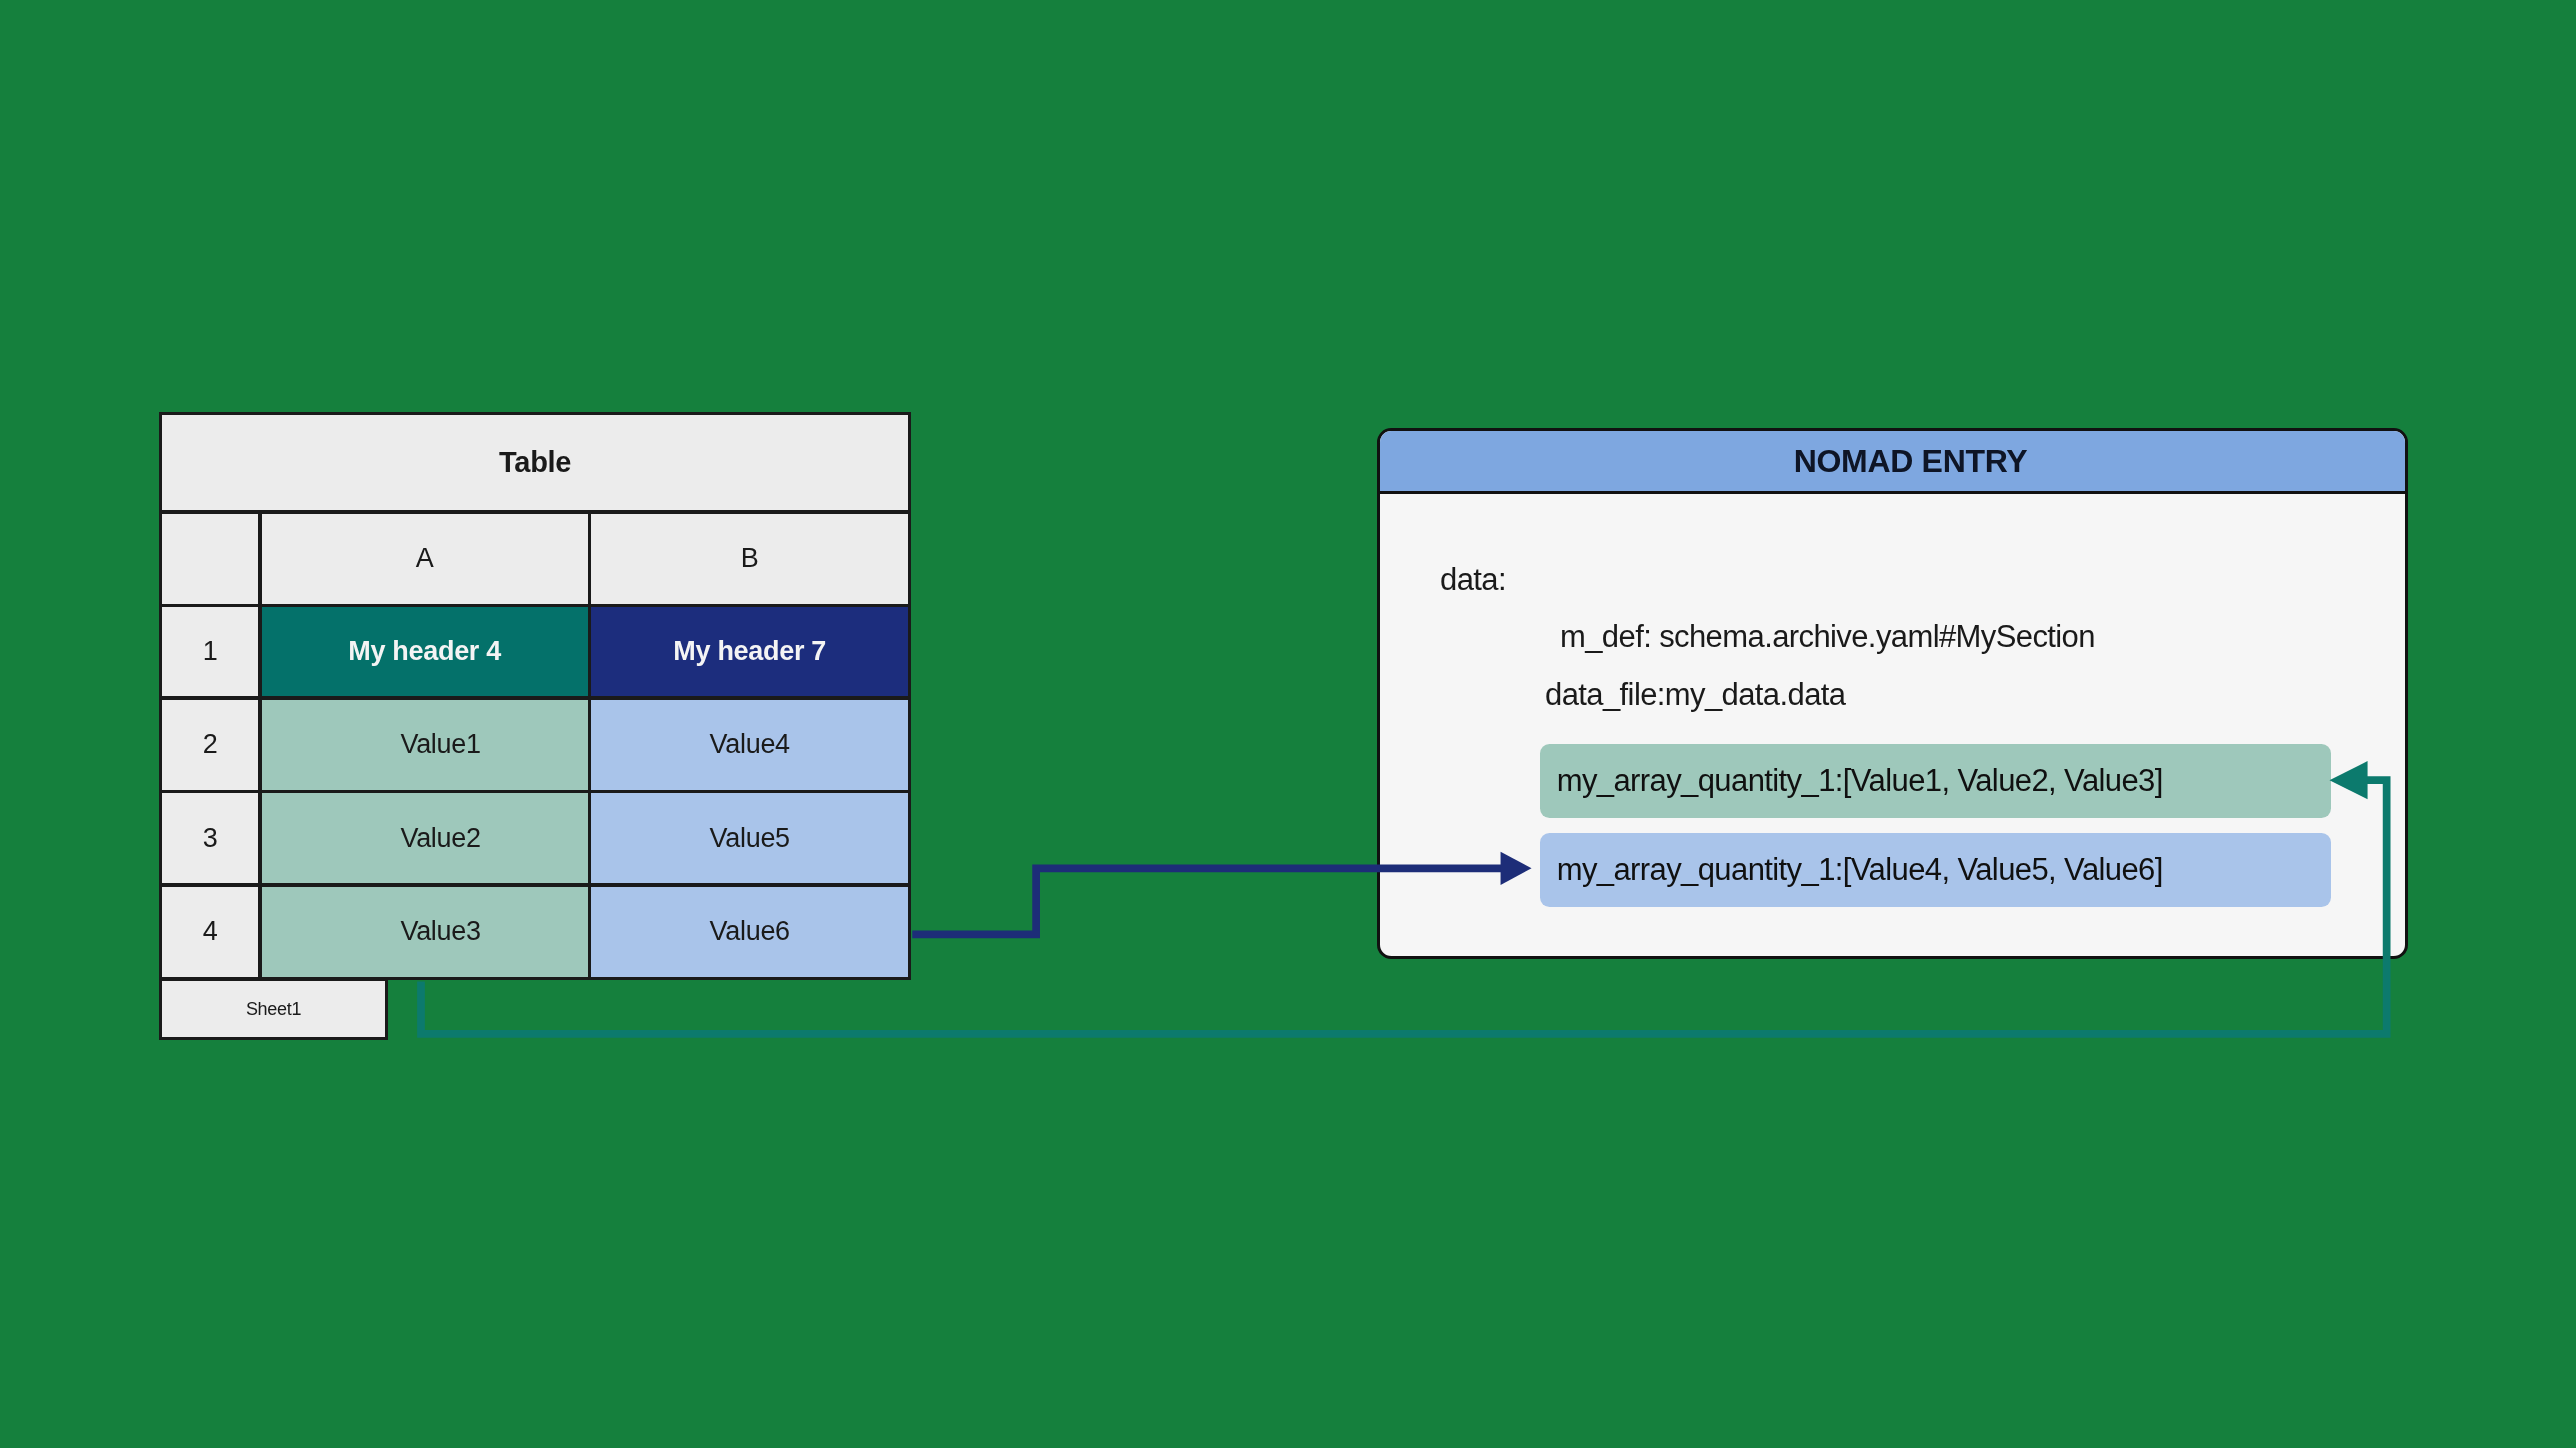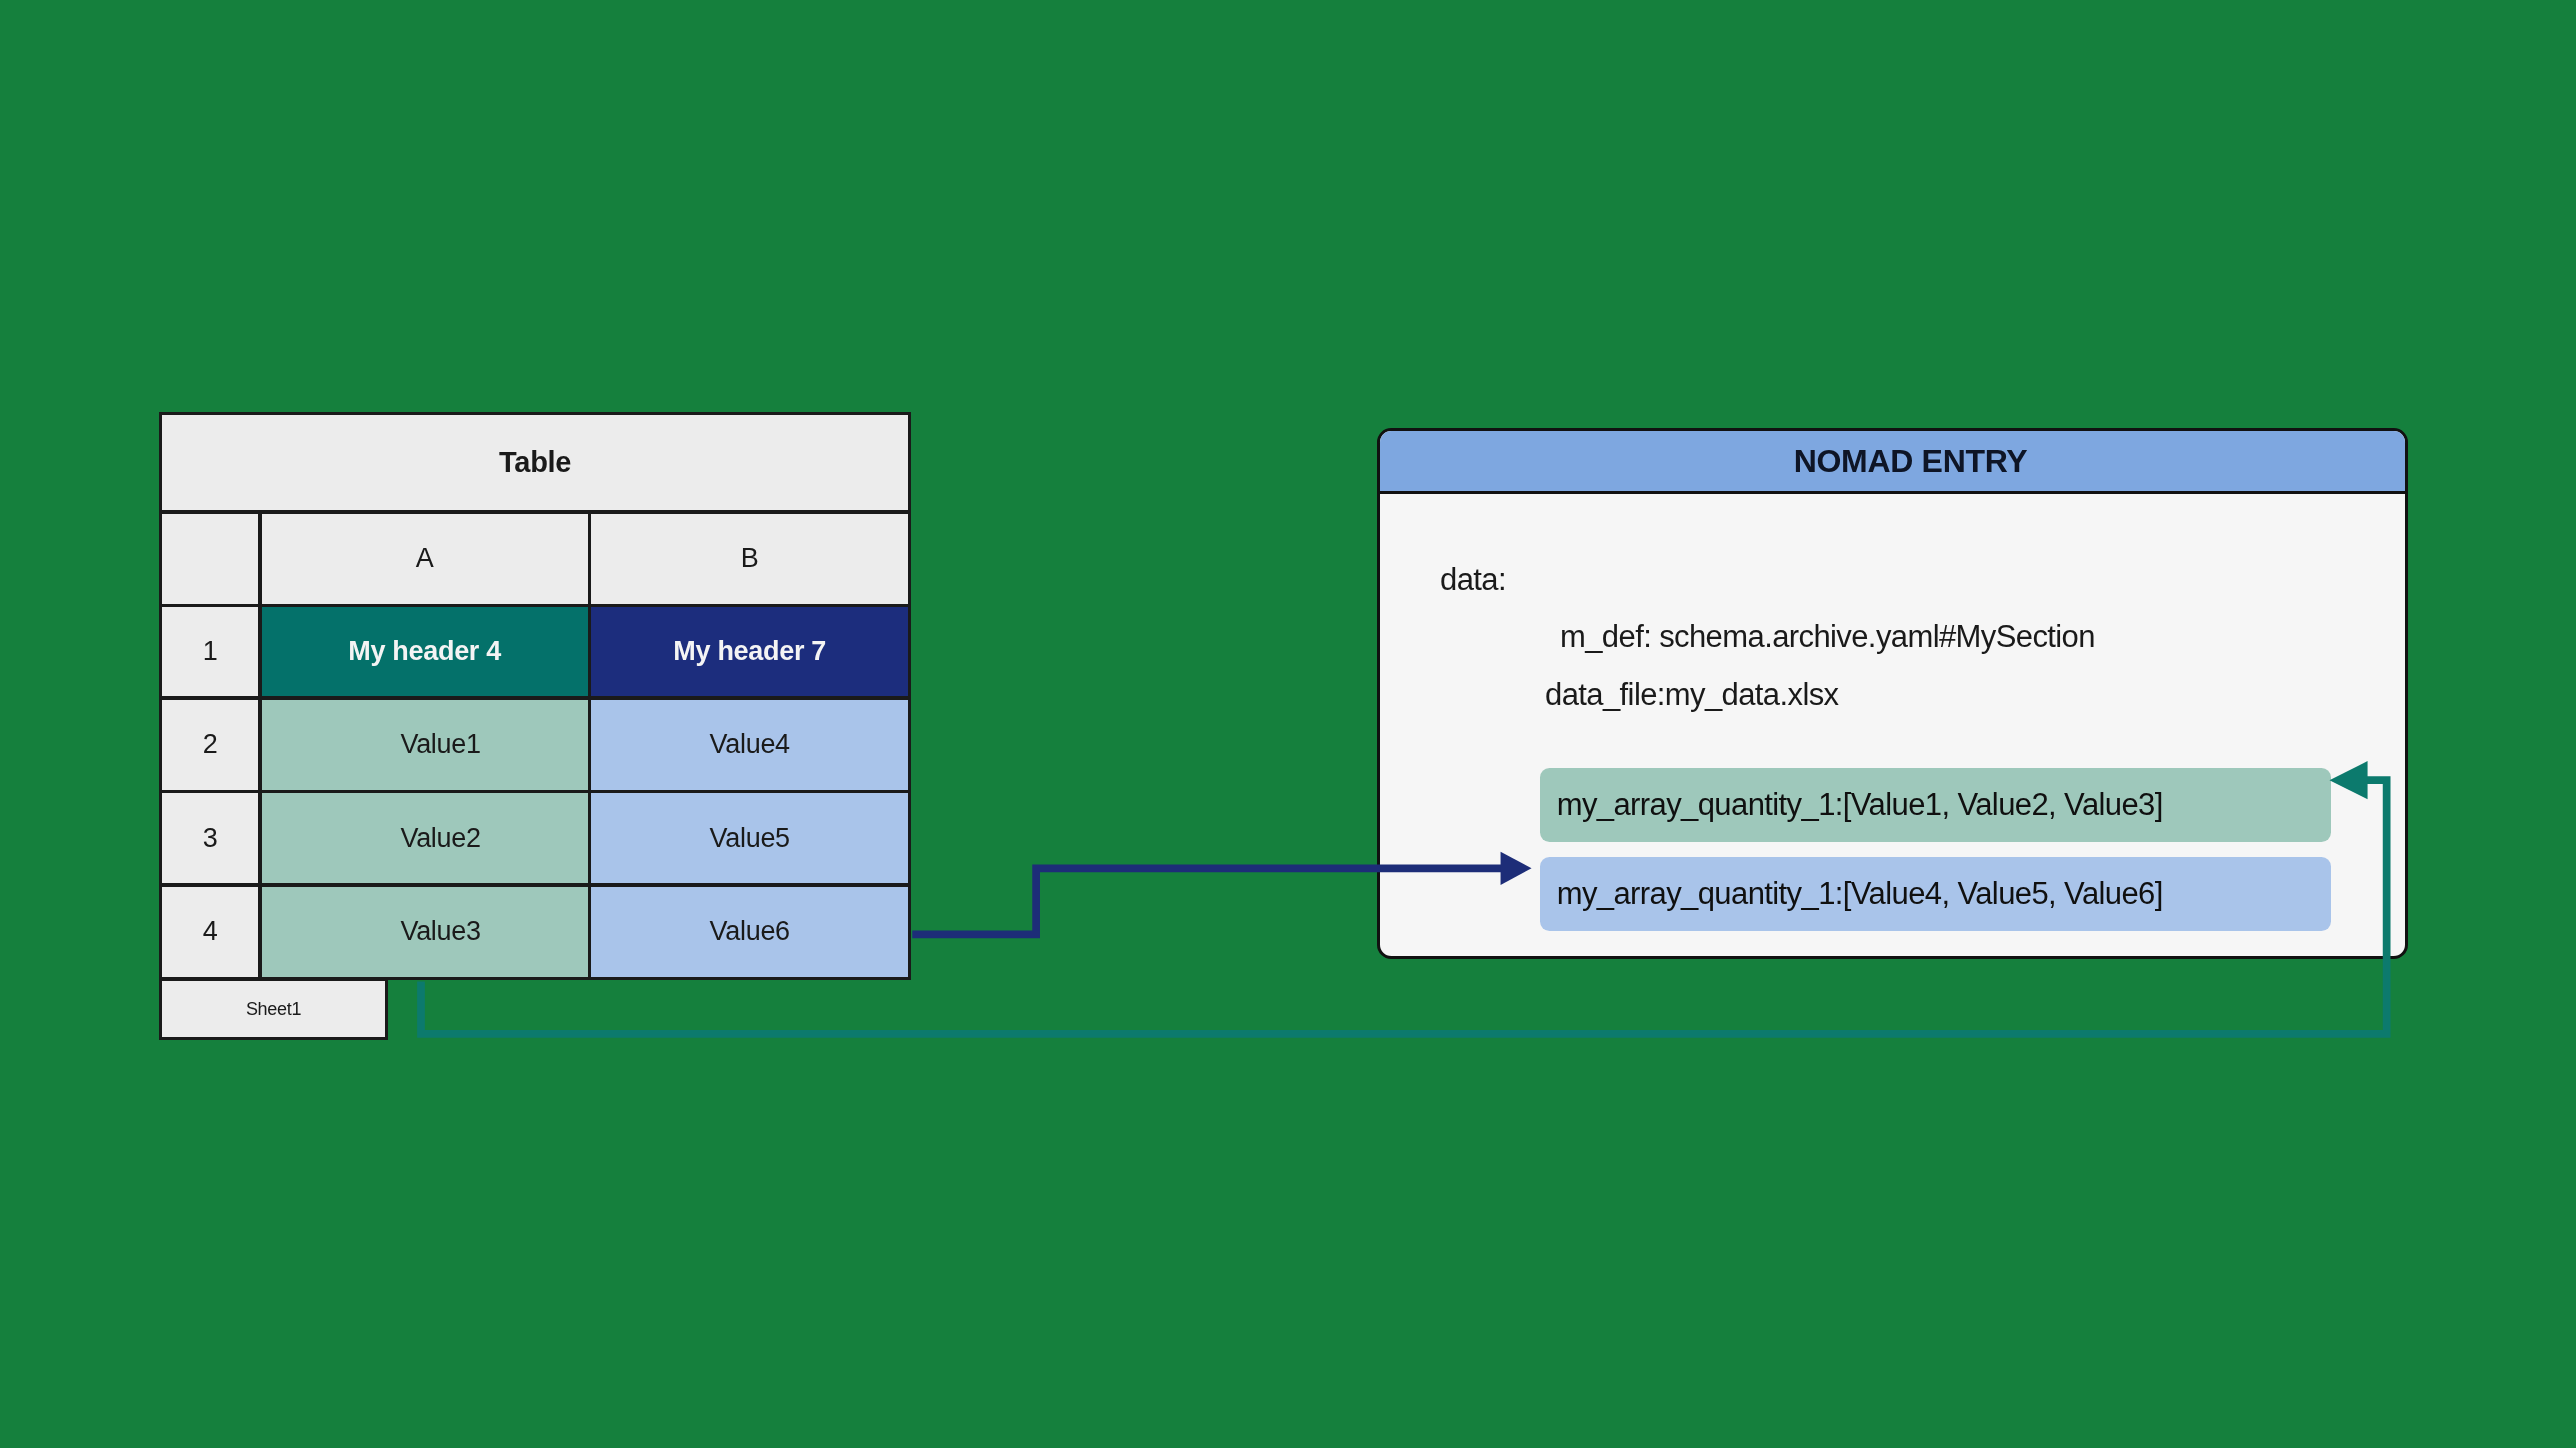--- a/index.html
+++ b/index.html
@@ -113,21 +113,20 @@
     left: 160px;
     width: 774px;
     height: 74px;
     border-radius: 9.5px;
     line-height: 74px;
     padding-left: 16.7px;
     font-size: 31px;
     letter-spacing: -0.6px;
     white-space: nowrap;
     color: #101010;
-    margin-top: 24px;
   }
   .hl-green { top: 313px; background: #9ec8bb; }
   .hl-blue  { top: 402px; background: #a9c4ea; }
 
   
   .arrows {
     position: absolute;
     left: 0;
     top: 0;
     width: 2576px;
@@ -163,21 +162,21 @@
     <div class="cell val-green">Value3</div>
     <div class="cell val-blue">Value6</div>
   </div>
 
   <div class="sheet-tab">Sheet1</div>
 
   <div class="nomad">
     <div class="nomad-header">NOMAD ENTRY</div>
     <div class="nomad-line line-data">data:</div>
     <div class="nomad-line line-mdef">m_def: schema.archive.yaml#MySection</div>
-    <div class="nomad-line line-datafile">data_file:my_data.xlsx</div>
+    <div class="nomad-line line-datafile">data_file:my_data.data</div>
     <div class="hl hl-green">my_array_quantity_1:[Value1, Value2, Value3]</div>
     <div class="hl hl-blue">my_array_quantity_1:[Value4, Value5, Value6]</div>
   </div>
 
   <svg class="arrows" viewBox="0 0 4326 2433" xmlns="http://www.w3.org/2000/svg">
 
     <g>
       <path d="M 1532 1569 H 1740 V 1458 H 2524" fill="none" stroke="#1d2d78" stroke-width="13"></path>
       <polygon points="2520,1430 2572,1458 2520,1486" fill="#1d2d78"></polygon>
     </g>

